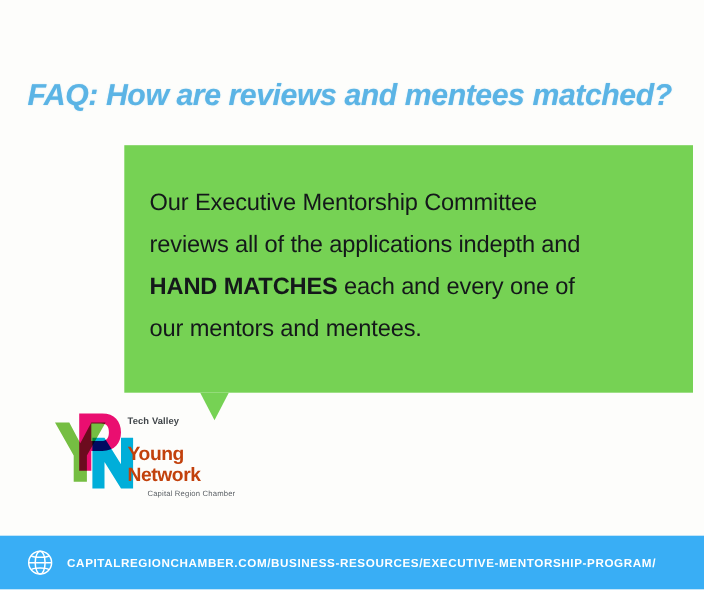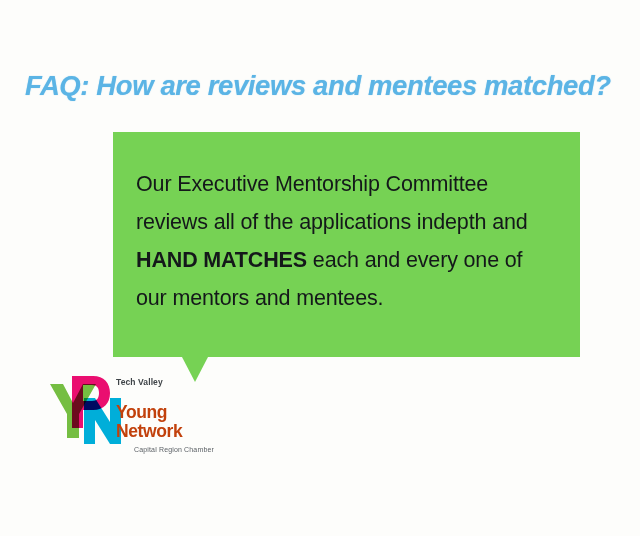--- a/index.html
+++ b/index.html
@@ -34,21 +34,21 @@
     color: #5bb4e5;
     white-space: nowrap;
     text-shadow: 0 0 1.1px rgba(91,180,229,0.55);
   }
 
   
   .bubble {
     position: absolute;
     left: 113px;
     top: 132px;
-    width: 467px;
+    width: 517px;
     height: 225px;
     background: #76d254;
   }
   .bubble-text {
     position: absolute;
     left: 23px;
     top: 33px;
     width: 420px;
     font-size: 21.5px;
     line-height: 38px;
@@ -170,14 +170,24 @@
     </svg>
 
     <div class="logo-wordmark">
       <div class="lw-top">Tech Valley</div>
       <div class="lw-main">Young</div>
       <div class="lw-main">Network</div>
       <div class="lw-sub">Capital Region Chamber</div>
     </div>
   </div>
 
+  <div class="url-bar">
+    <svg class="globe-icon" viewBox="0 0 24 24" fill="none" stroke="#ffffff" stroke-width="1.3">
+      <circle cx="12" cy="12" r="10"></circle>
+      <ellipse cx="12" cy="12" rx="4.3" ry="10"></ellipse>
+      <line x1="2" y1="12" x2="22" y2="12"></line>
+      <path d="M4.2 6 C7 7.8 17 7.8 19.8 6"></path>
+      <path d="M4.2 18 C7 16.2 17 16.2 19.8 18"></path>
+    </svg>
+    <div class="url-text">CAPITALREGIONCHAMBER.COM/BUSINESS-RESOURCES/EXECUTIVE-MENTORSHIP-PROGRAM/</div>
+  </div>
 
 </div>
 
 </body></html>

